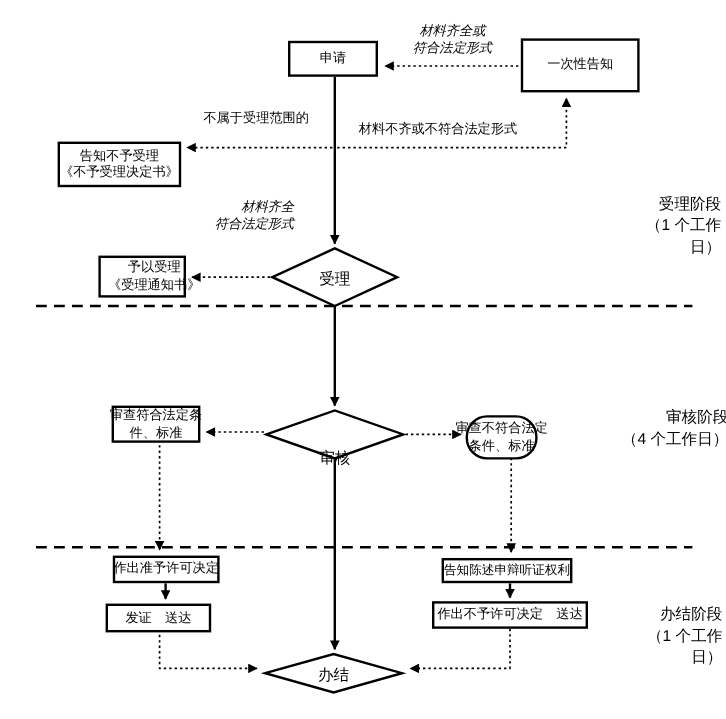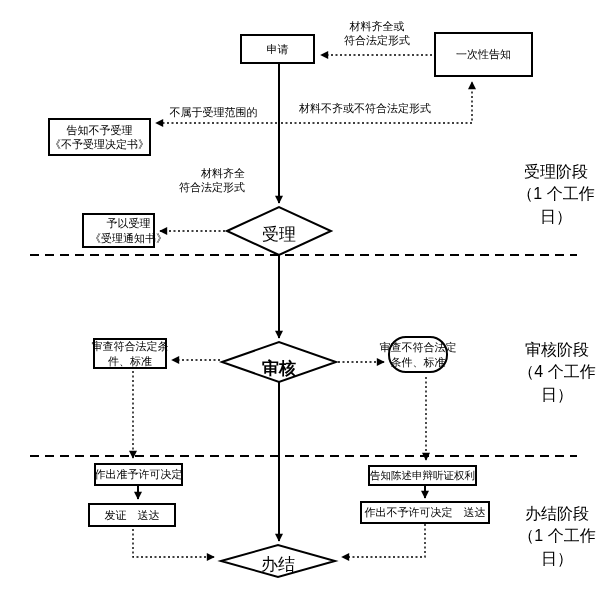--- a/index.html
+++ b/index.html
@@ -3,24 +3,24 @@
 <meta charset="utf-8">
 <style>
   html,body{margin:0;padding:0;background:#ffffff;}
   body{font-family:"Liberation Sans","DejaVu Sans",sans-serif;color:#000;}
   .canvas{position:relative;width:605px;height:599px;background:#fff;overflow:hidden;}
   .layer{position:absolute;left:0;top:0;}
   .box{position:absolute;box-sizing:border-box;border:2px solid #000;background:#fff;
        display:flex;flex-direction:column;align-items:center;justify-content:center;
        text-align:right;font-size:11px;line-height:1.3;white-space:nowrap;font-family:Liberation Serif, serif;}
   .box .ln{display:block;}
-  .dtext{position:absolute;text-align:center;font-size:17px;line-height:1;}
+  .dtext{position:absolute;text-align:center;font-size:13px;line-height:1;}
   .lbl{position:absolute;text-align:center;font-size:11px;line-height:1.25;white-space:nowrap;}
-  .lbl .ln{display:block;}
-  .stage{position:absolute;text-align:center;font-size:16px;line-height:1.4;}
+  .lbl .ln{display:block;font-style:italic;}
+  .stage{position:absolute;text-align:right;font-size:13px;line-height:1.4;}
   .stage .ln{display:block;}
 </style>
 </head>
 <body>
 
 <div class="canvas">
 
   <svg class="layer" width="605" height="599" viewBox="0 0 605 599">
     <defs>
       <marker id="ah" viewBox="0 0 10 10" refX="9" refY="5" markerWidth="9" markerHeight="8" markerUnits="userSpaceOnUse" orient="auto-start-reverse">
@@ -73,21 +73,21 @@
   <div class="box" style="left:82px;top:213px;width:73px;height:35px;padding-left:20px;">
     <span class="ln">予以受理</span>
     <span class="ln">《受理通知书》</span>
   </div>
 
   <div class="box" style="left:93px;top:338px;width:74px;height:31px;">
     <span class="ln">审查符合法定条</span>
     <span class="ln">件、标准</span>
   </div>
 
-  <div class="box" style="left:388px;top:336px;width:60px;height:37px;border-radius:18px;">
+  <div class="box" style="left:388px;top:346px;width:60px;height:37px;border-radius:18px;">
     <span class="ln">审查不符合法定</span>
     <span class="ln">条件、标准</span>
   </div>
 
   <div class="box" style="left:94px;top:463px;width:89px;height:23px;">
     <span class="ln">作出准予许可决定</span>
   </div>
 
   <div class="box" style="left:88px;top:503px;width:88px;height:24px;">
     <span class="ln">发证　送达</span>
@@ -95,29 +95,29 @@
 
   <div class="box" style="left:368px;top:465px;width:109px;height:21px;font-size:10.5px;">
     <span class="ln">告知陈述申辩听证权利</span>
   </div>
 
   <div class="box" style="left:360px;top:501px;width:130px;height:23px;">
     <span class="ln">作出不予许可决定　送达</span>
   </div>
 
   <div class="dtext" style="left:239px;top:226px;width:80px;">受理</div>
-  <div class="dtext" style="left:239px;top:360px;width:80px;font-weight:bold;">审核</div>
+  <div class="dtext" style="left:239px;top:375px;width:80px;">审核</div>
   <div class="dtext" style="left:238px;top:556px;width:80px;">办结</div>
 
   <div class="lbl" style="left:327px;top:20px;width:100px;">
     <span class="ln">材料齐全或</span>
     <span class="ln">符合法定形式</span>
   </div>
 
-  <div class="lbl" style="left:166px;top:93px;width:95px;margin-top:13px;">不属于受理范围的</div>
+  <div class="lbl" style="left:166px;top:93px;width:95px;">不属于受理范围的</div>
 
   <div class="lbl" style="left:298px;top:102px;width:134px;">材料不齐或不符合法定形式</div>
 
   <div class="lbl" style="left:165px;top:167px;width:80px;text-align:right;">
     <span class="ln">材料齐全</span>
     <span class="ln">符合法定形式</span>
   </div>
 
   <div class="stage" style="left:511px;top:161px;width:90px;">
     <span class="ln">受理阶段</span>

